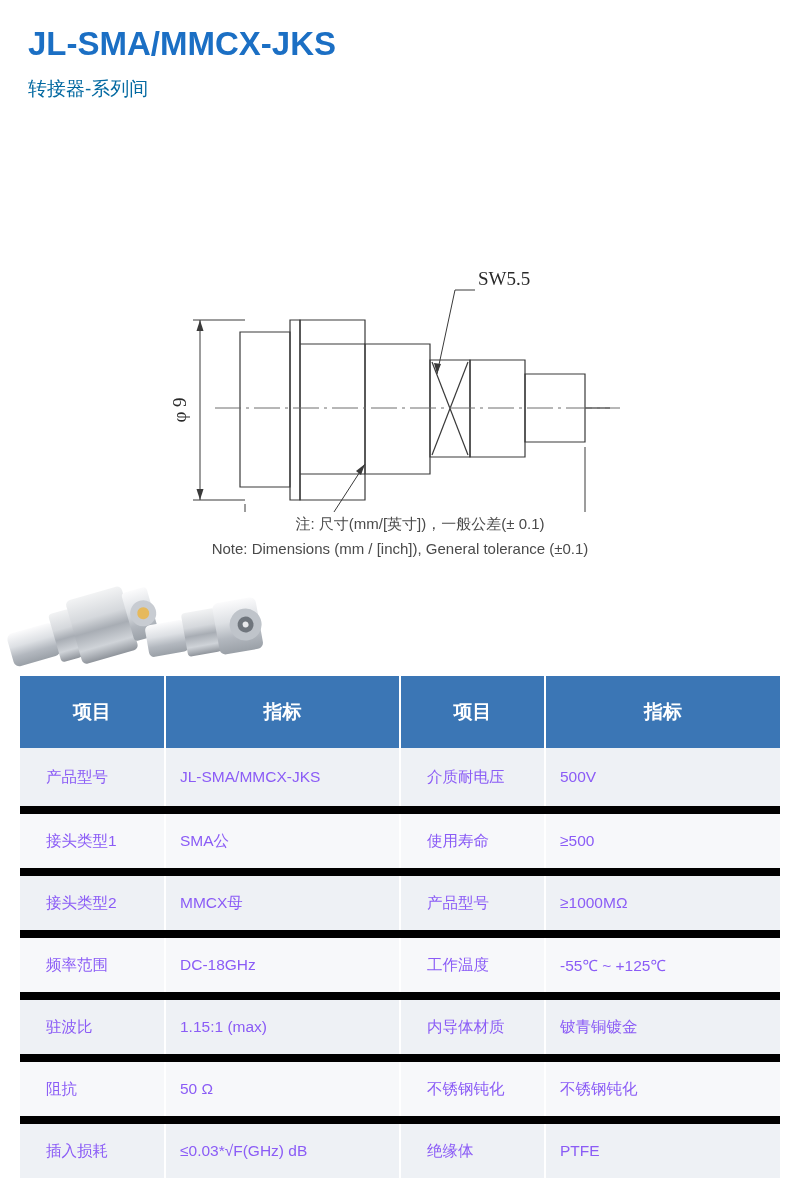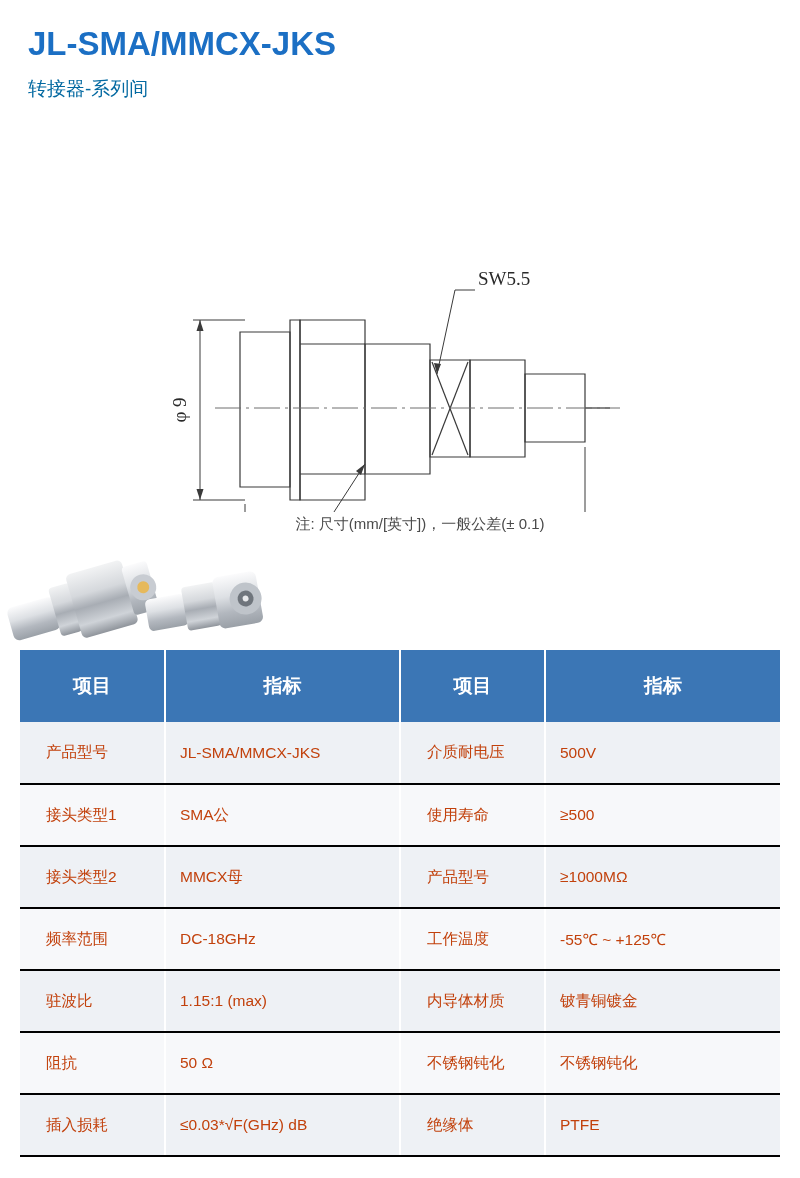--- a/index.html
+++ b/index.html
@@ -76,24 +76,24 @@
     font-size: 19px;
     font-weight: bold;
     height: 72px;
     text-align: center;
     border-right: 2px solid #ffffff;
   }
   .spec-table th:last-child { border-right: none; }
   .spec-table td {
     height: 62px;
     font-size: 15.5px;
-    color: #c2410c;
+    color: #8b5cf6;
     padding: 0 14px;
     border-right: 2px solid #ffffff;
-    border-bottom: 2px solid #000000;
+    border-bottom: 8px solid #000000;
   }
   .spec-table td:last-child { border-right: none; }
   .spec-table tbody tr:nth-child(odd) td { background: #eef1f5; }
   .spec-table tbody tr:nth-child(even) td { background: #f7f8fa; }
   .spec-table td.label {
     text-align: left;
     padding-left: 26px;
   }
   .spec-table td.value { text-align: left; }
   col.c1 { width: 145px; }
@@ -167,20 +167,21 @@
         <line x1="290" y1="434" x2="312" y2="434"></line>
         <line x1="312" y1="434" x2="365" y2="352"></line>
         <polygon points="365,352 356,359 361,363" fill="#3a3a3a" stroke="none"></polygon>
       </g>
       <text x="288" y="441" text-anchor="end" font-family="'Liberation Serif', serif" font-size="19" fill="#2a2a2a">HEX.8</text>
     </svg>
   </div>
 
   <div class="notes">
     <div class="note-cn">注: 尺寸(mm/[英寸])，一般公差(± 0.1)</div>
+    <div class="note-en">Note: Dimensions (mm / [inch]), General tolerance (±0.1)</div>
   </div>
 
   <div class="photo-area">
     <svg width="800" height="108" viewBox="0 0 800 108" xmlns="http://www.w3.org/2000/svg">
       <defs>
         <linearGradient id="metal" x1="0" y1="0" x2="0" y2="1">
           <stop offset="0%" stop-color="#f2f3f4"></stop>
           <stop offset="35%" stop-color="#d5d8dc"></stop>
           <stop offset="55%" stop-color="#a8adb4"></stop>
           <stop offset="80%" stop-color="#cfd3d8"></stop>

